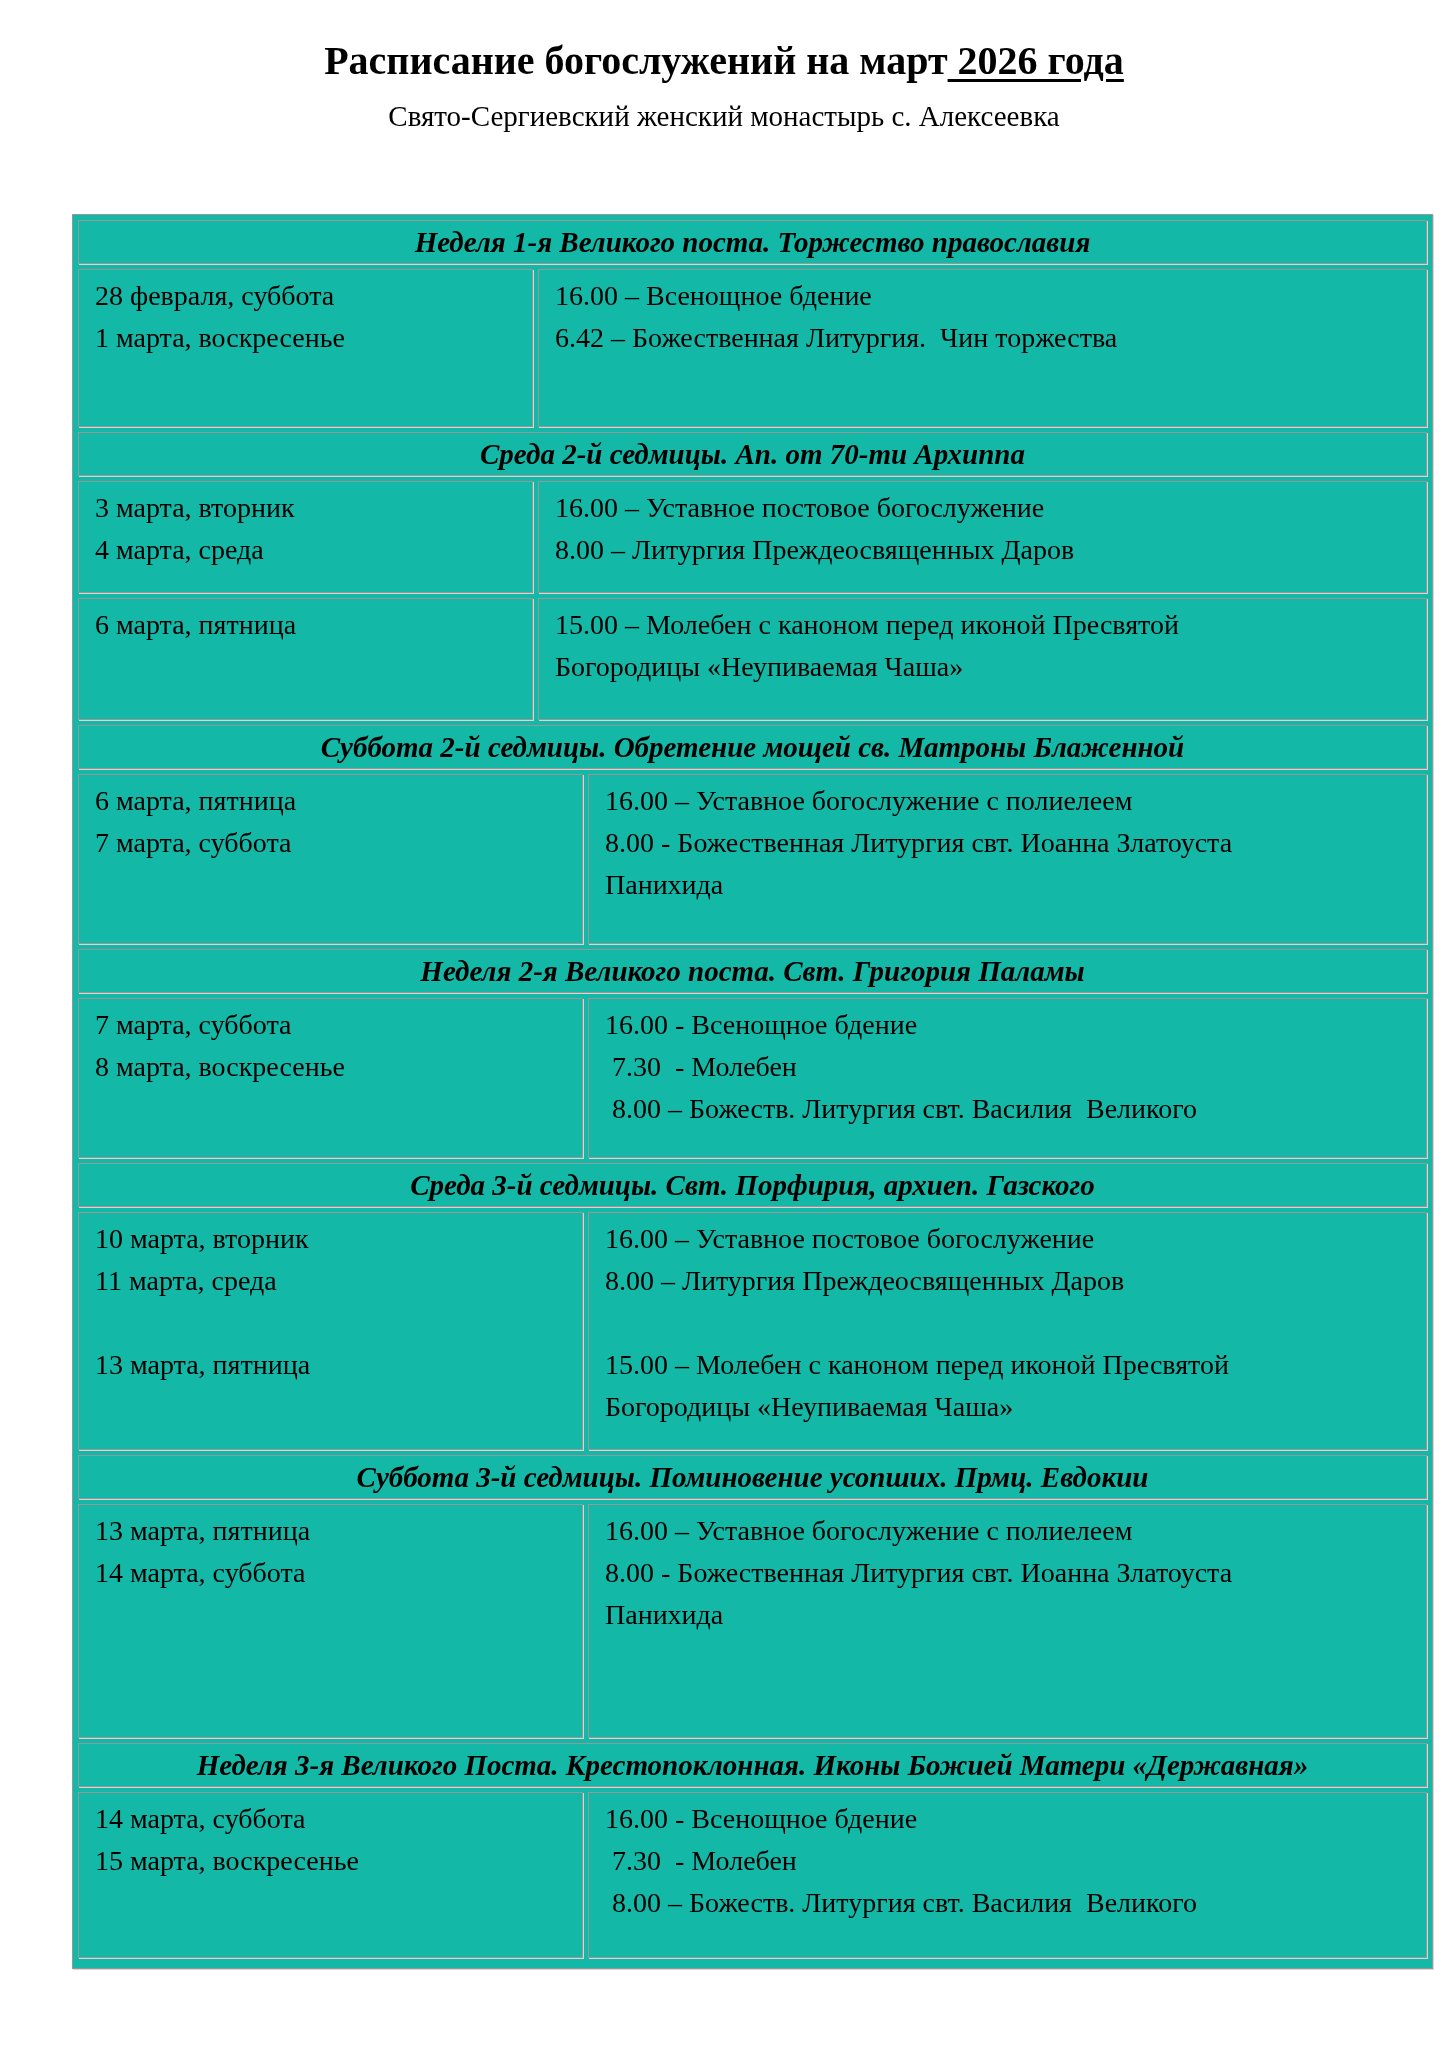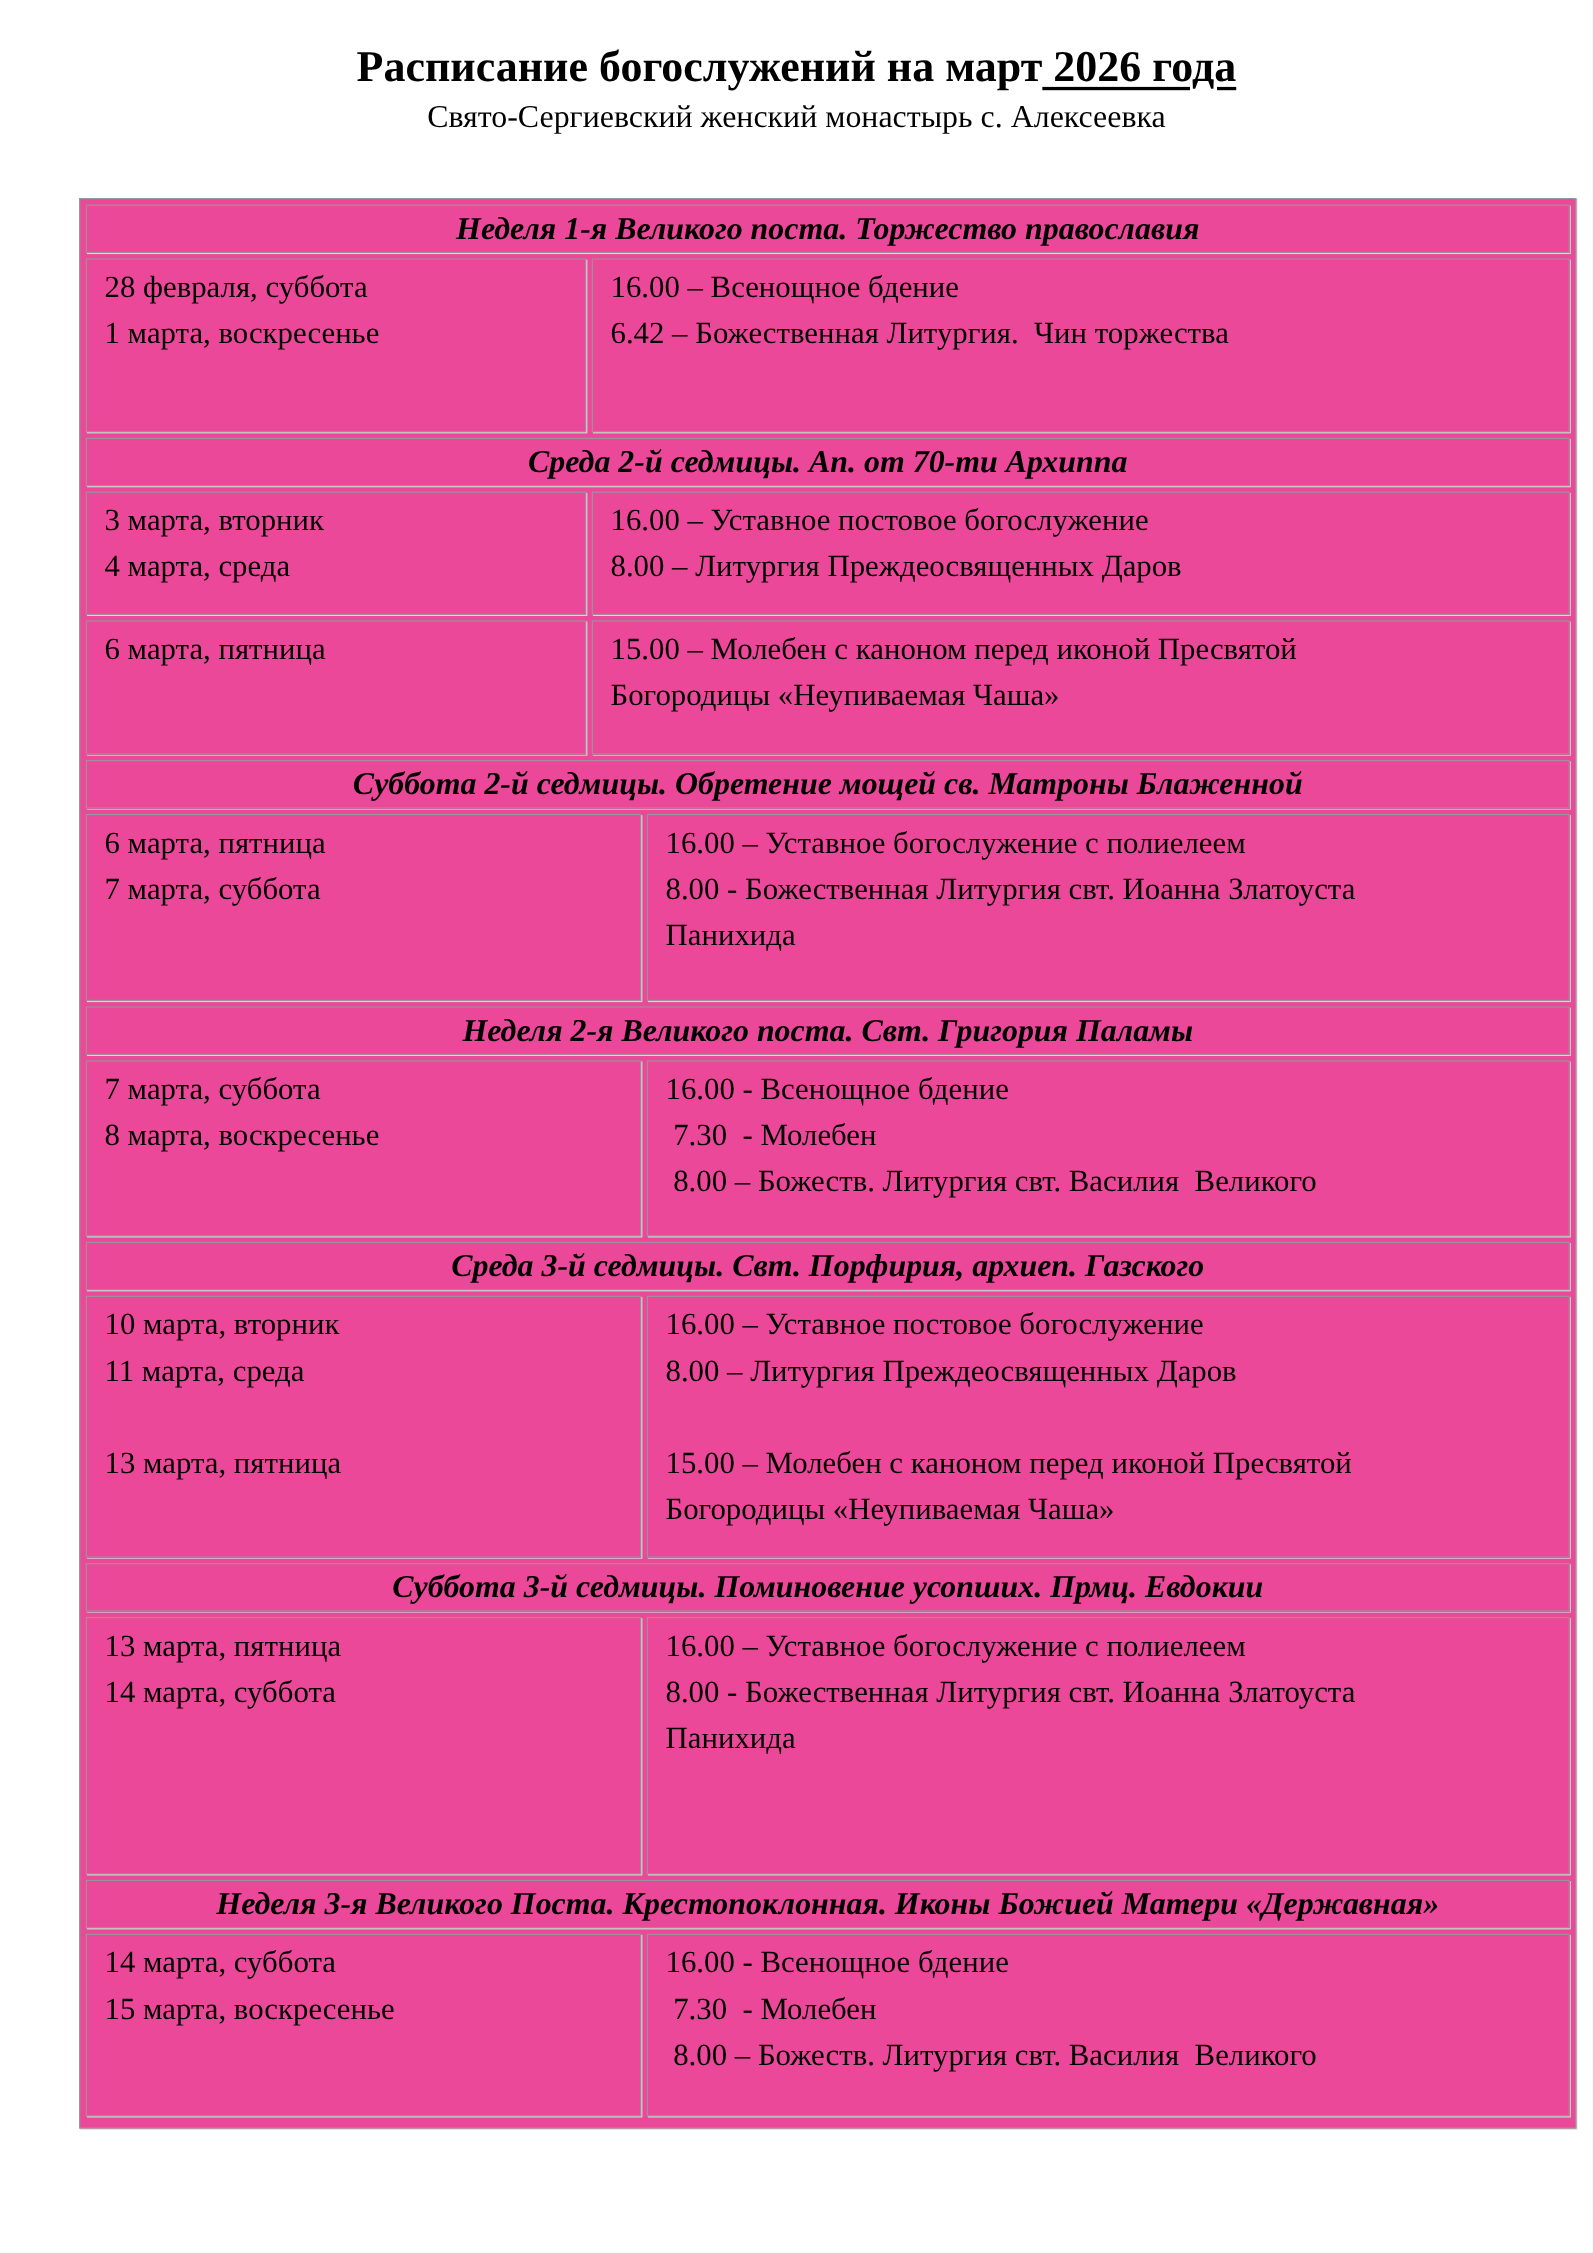--- a/index.html
+++ b/index.html
@@ -26,30 +26,31 @@
   }
   .title .u {
     text-decoration: underline;
     text-decoration-thickness: 3px;
     text-underline-offset: 5px;
   }
   .subtitle {
     text-align: center;
     font-size: 29px;
     line-height: 44px;
+    margin-top: 10px;
     white-space: pre-wrap;
   }
   .table-outer {
     margin-left: 72px;
-    margin-top: 52px;
+    margin-top: 76px;
     width: 1349px;
     border: 1px solid #979797;
     box-shadow: 1px 1px 0 #d6d6d6;
     padding: 5px;
-    background: #ec4899;
+    background: #14b8a6;
   }
   .header-cell {
     border: 1px solid #979797;
     box-shadow: 1px 1px 0 #d6d6d6;
     text-align: center;
     font-weight: bold;
     font-style: italic;
     font-size: 29px;
     line-height: 40px;
     padding: 1px 4px;

